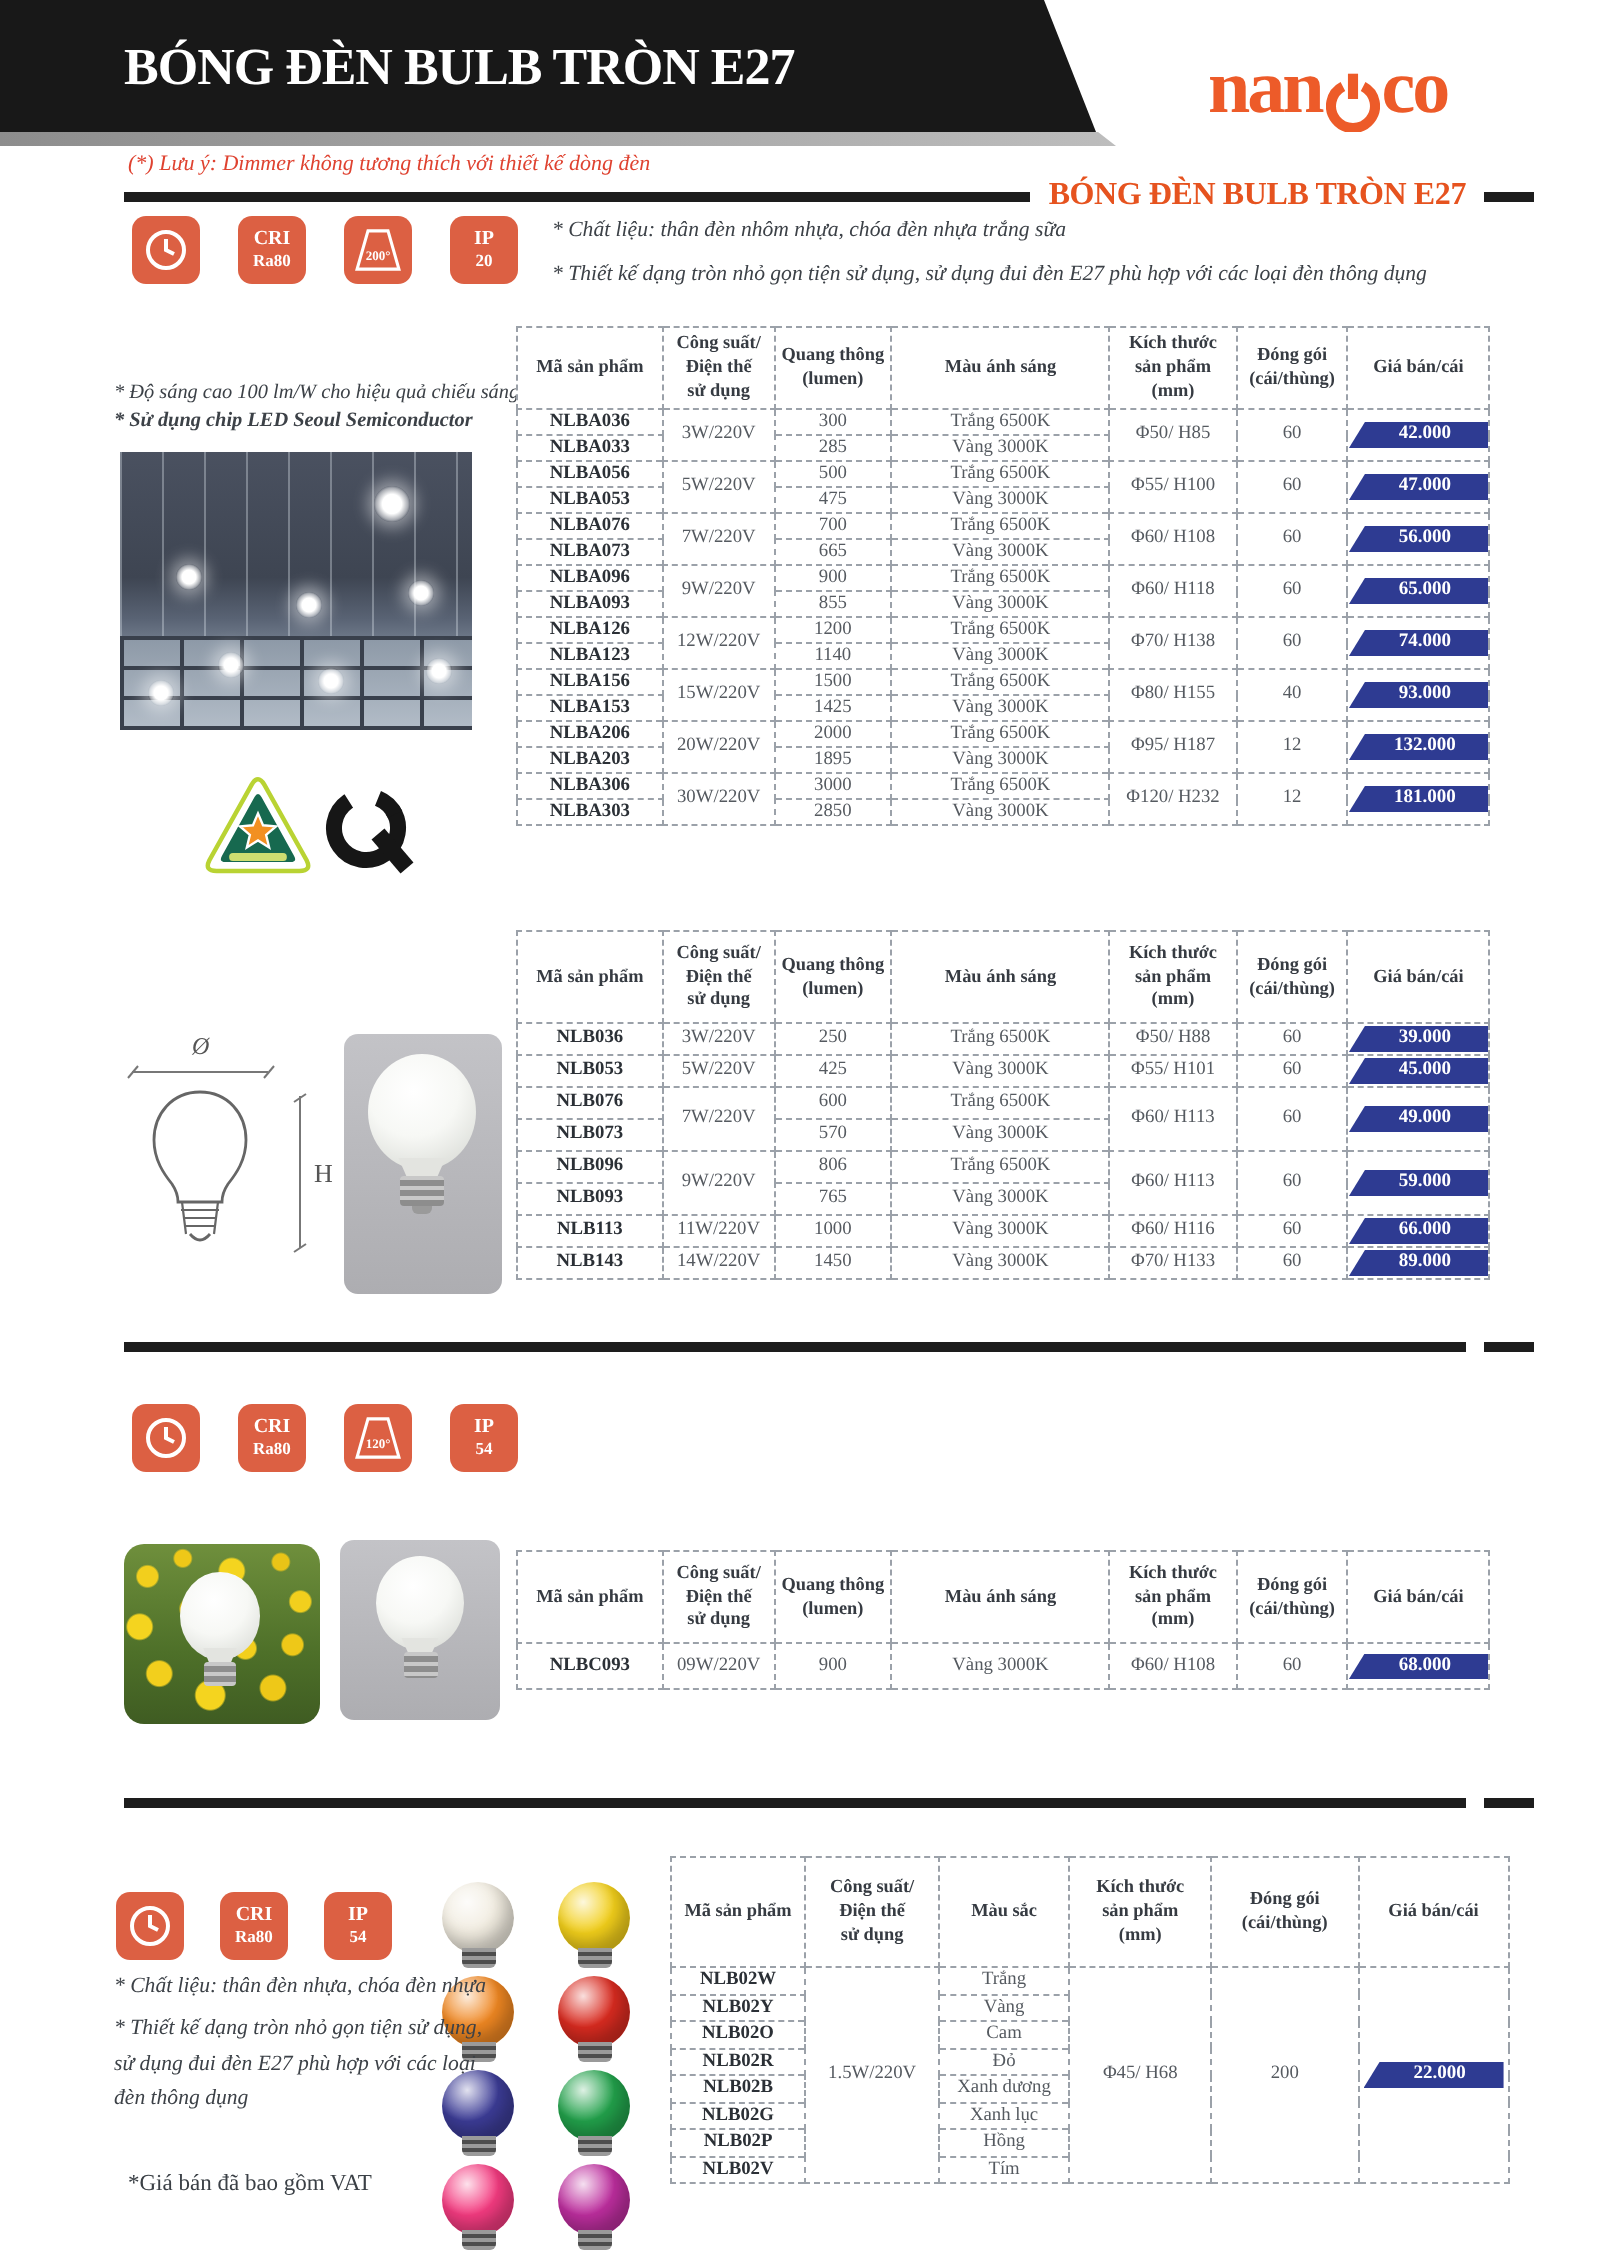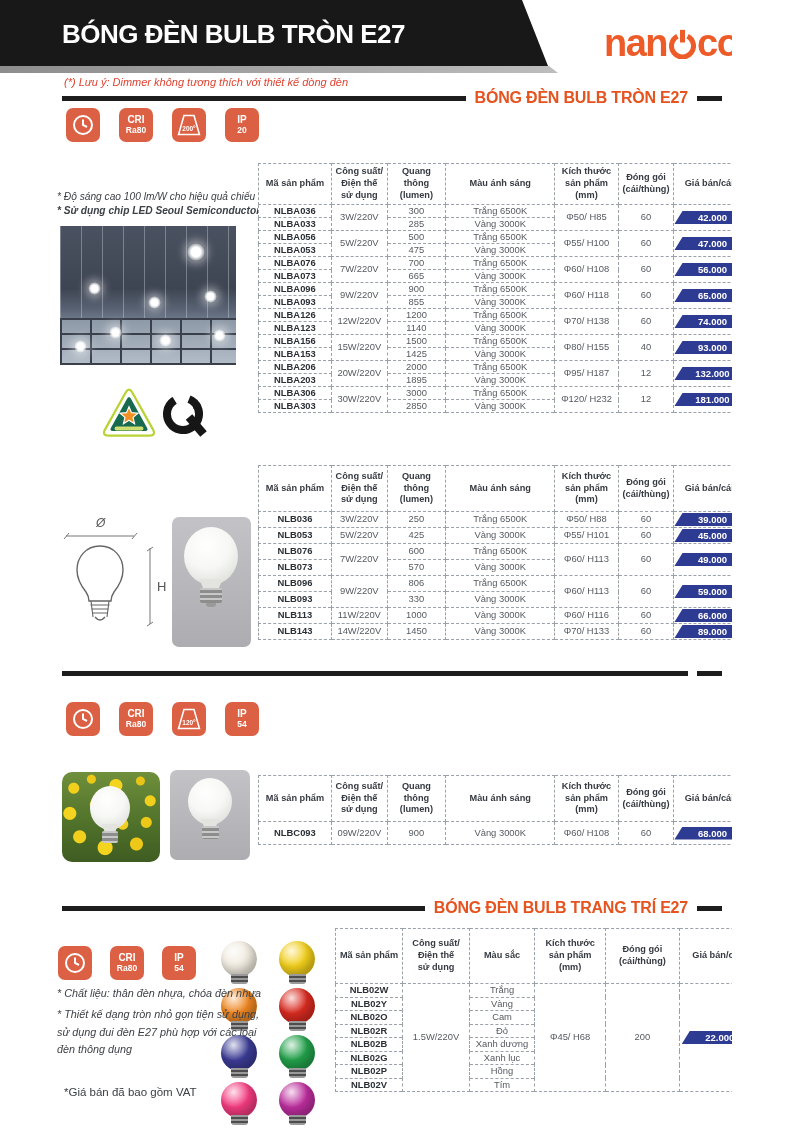--- a/index.html
+++ b/index.html
@@ -1,26 +1,26 @@
 <!DOCTYPE html>
 <html><head>
 <meta charset="utf-8">
 <style>
   html,body{margin:0;padding:0;background:#fff;}
   .page{position:relative;width:732px;height:1132px;background:#fff;overflow:hidden;
-        font-family:Liberation Sans, sans-serif;color:#3c4147;}
+        font-family:Liberation Serif, serif;color:#3c4147;padding-left:45px;}
   .abs{position:absolute;}
 
   
   .banner{left:0;top:0;width:548px;height:66px;background:#181818;
           clip-path:polygon(0 0,522px 0,548px 100%,0 100%);}
   .banner-sliver{left:0;top:66px;width:558px;height:7px;background:linear-gradient(90deg,#8d8d8d,#bdbdbd);
           clip-path:polygon(0 0,549px 0,558px 100%,0 100%);}
   .banner-title{left:62px;top:19px;font-size:26px;font-weight:bold;color:#fff;letter-spacing:-.5px;}
-  .logo{left:604px;top:22px;display:flex;align-items:flex-start;color:#ED5B29;font-weight:bold;
+  .logo{left:604px;top:22px;display:flex;align-items:flex-end;color:#ED5B29;font-weight:bold;
         font-size:38px;letter-spacing:-1.5px;}
   .logo svg{margin:4px 1px 0 2px;}
   .top-note{left:64px;top:76px;font-size:11px;font-style:italic;color:#DF4230;}
 
   
   .sec{position:absolute;left:62px;right:10px;display:flex;align-items:center;gap:9px;}
   .sec .bar{flex:1;height:5px;background:#1d1d1d;}
   .sec .t{font-size:16px;font-weight:bold;color:#E6531F;white-space:nowrap;letter-spacing:-.2px;}
   .sec .dash{width:25px;height:5px;background:#1d1d1d;}
 
@@ -133,20 +133,22 @@
   <div class="pict" style="left:172px;top:108px">
     <svg width="30" height="30" viewBox="0 0 33 33">
       <path d="M11 6 L22 6 L28 27 L5 27 Z" fill="none" stroke="#fff" stroke-width="1.7"></path>
     </svg>
     <span class="deg">200°</span>
   </div>
   <div class="pict" style="left:225px;top:108px">
     <span class="l1">IP</span>
     <span class="l2">20</span>
   </div>
+  <div class="abs bullets" style="left:276px;top:104px">* Chất liệu: thân đèn nhôm nhựa, chóa đèn nhựa trắng sữa
+* Thiết kế dạng tròn nhỏ gọn tiện sử dụng, sử dụng đui đèn E27 phù hợp với các loại đèn thông dụng</div>
 
   <div class="abs side-note" style="left:57px;top:191px">* Độ sáng cao 100 lm/W cho hiệu quả chiếu sáng tối ưu</div>
   <div class="abs side-note" style="left:57px;top:205px;font-weight:bold">* Sử dụng chip LED Seoul Semiconductor</div>
 
   <div class="abs photo-ceiling">
     <div class="wires"></div>
     <div class="win"></div>
     <div class="gl" style="left:72%;top:12%;width:18px;height:18px"></div>
     <div class="gl" style="left:16%;top:40%"></div>
     <div class="gl" style="left:50%;top:50%"></div>
@@ -402,21 +404,21 @@
           <td class="code">NLB096</td>
           <td rowspan="2">9W/220V</td>
           <td>806</td>
           <td>Trắng 6500K</td>
           <td rowspan="2">Φ60/ H113</td>
           <td rowspan="2">60</td>
           <td rowspan="2" class="price-cell"><span class="badge">59.000</span></td>
         </tr>
         <tr>
           <td class="code">NLB093</td>
-          <td>330</td>
+          <td>765</td>
           <td>Vàng 3000K</td>
         </tr>
         <tr>
           <td class="code">NLB113</td>
           <td rowspan="1">11W/220V</td>
           <td>1000</td>
           <td>Vàng 3000K</td>
           <td rowspan="1">Φ60/ H116</td>
           <td rowspan="1">60</td>
           <td rowspan="1" class="price-cell"><span class="badge">66.000</span></td>
@@ -508,21 +510,20 @@
           <td>Vàng 3000K</td>
           <td rowspan="1">Φ60/ H108</td>
           <td rowspan="1">60</td>
           <td rowspan="1" class="price-cell"><span class="badge">68.000</span></td>
         </tr>
       </tbody>
     </table>
 
   <div class="sec" style="top:899px">
     <div class="bar"></div>
-    <div class="t">BÓNG ĐÈN BULB TRANG TRÍ E27</div>
     <div class="dash"></div>
   </div>
   <div class="pict" style="left:58px;top:946px">
     <svg width="24" height="24" viewBox="0 0 24 24">
       <circle cx="12" cy="12" r="9" fill="none" stroke="#fff" stroke-width="2"></circle>
       <path d="M12 6.5 V12 L16 14" fill="none" stroke="#fff" stroke-width="2"></path>
     </svg>
   </div>
   <div class="pict" style="left:110px;top:946px">
     <span class="l1">CRI</span>

